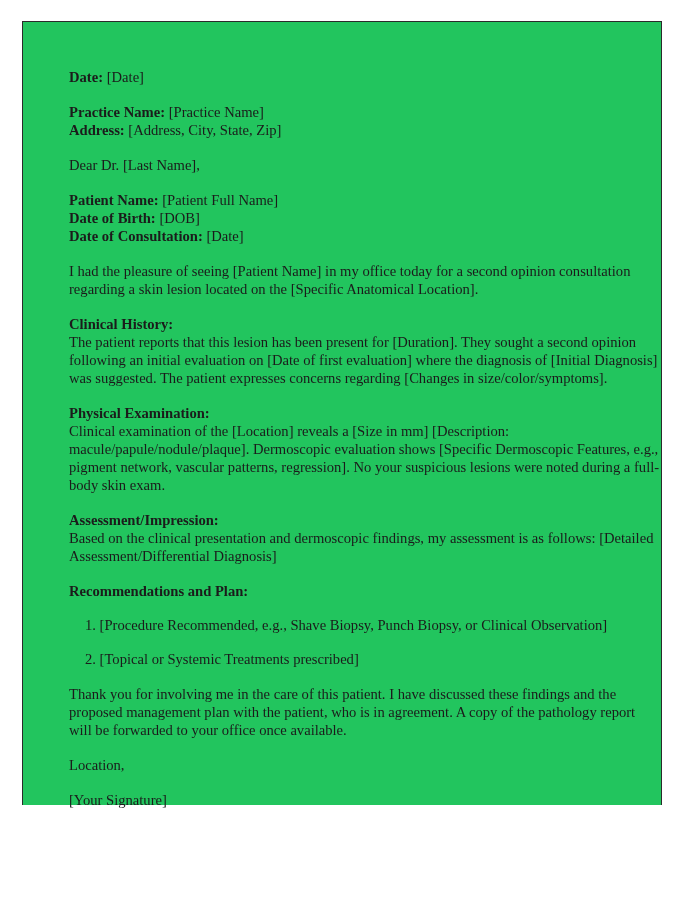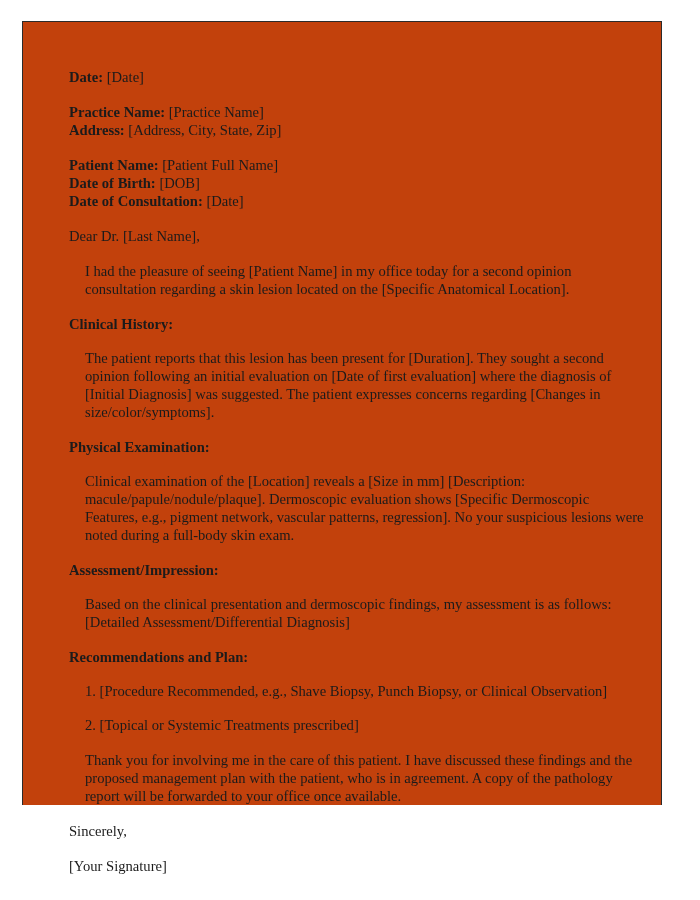--- a/index.html
+++ b/index.html
@@ -20,21 +20,21 @@
     position: absolute;
     left: 22px;
     top: 21px;
     width: 640px;
     height: 784px;
     border-top: 1.6px solid #2b2b2b;
     border-left: 1.6px solid #2b2b2b;
     border-right: 1.6px solid #2b2b2b;
     border-bottom: none;
     box-sizing: border-box;
-    background: #c2410c;
+    background: #22c55e;
   }
 
   .letter-body {
     position: absolute;
     left: 46px;
     top: 46px;
     width: 592px;
     font-size: 14.6px;
     line-height: 18px;
   }
@@ -55,21 +55,21 @@
   .lbl {
     font-weight: bold;
   }
 
   .heading {
     font-weight: bold;
     display: block;
   }
 
   .para {
-    margin: 16px;
+    margin: 0;
     text-align: left;
   }
 
   .list-line {
     margin: 16px;
   }
 </style>
 </head>
 <body>
 
@@ -79,27 +79,27 @@
     <div class="blk">
       <p class="line"><span class="lbl">Date:</span> <span>[Date]</span></p>
     </div>
 
     <div class="blk">
       <p class="line"><span class="lbl">Practice Name:</span> <span>[Practice Name]</span></p>
       <p class="line"><span class="lbl">Address:</span> <span>[Address, City, State, Zip]</span></p>
     </div>
 
     <div class="blk">
+      <p class="line">Dear Dr. [Last Name],</p>
+    </div>
+
+    <div class="blk">
       <p class="line"><span class="lbl">Patient Name:</span> <span>[Patient Full Name]</span></p>
       <p class="line"><span class="lbl">Date of Birth:</span> <span>[DOB]</span></p>
       <p class="line"><span class="lbl">Date of Consultation:</span> <span>[Date]</span></p>
-    </div>
-
-    <div class="blk">
-      <p class="line">Dear Dr. [Last Name],</p>
     </div>
 
     <div class="blk">
       <p class="para">I had the pleasure of seeing [Patient Name] in my office today for a second opinion consultation regarding a skin lesion located on the [Specific Anatomical Location].</p>
     </div>
 
     <div class="blk">
       <span class="heading">Clinical History:</span>
       <p class="para">The patient reports that this lesion has been present for [Duration]. They sought a second opinion following an initial evaluation on [Date of first evaluation] where the diagnosis of [Initial Diagnosis] was suggested. The patient expresses concerns regarding [Changes in size/color/symptoms].</p>
     </div>
@@ -118,21 +118,21 @@
       <span class="heading">Recommendations and Plan:</span>
       <p class="list-line">1. [Procedure Recommended, e.g., Shave Biopsy, Punch Biopsy, or Clinical Observation]</p>
       <p class="list-line">2. [Topical or Systemic Treatments prescribed]</p>
     </div>
 
     <div class="blk">
       <p class="para">Thank you for involving me in the care of this patient. I have discussed these findings and the proposed management plan with the patient, who is in agreement. A copy of the pathology report will be forwarded to your office once available.</p>
     </div>
 
     <div class="blk">
-      <p class="line">Sincerely,</p>
+      <p class="line">Location,</p>
     </div>
 
     <div class="blk tight">
       <p class="line">[Your Signature]</p>
     </div>
 
   </div>
 </div>
 
 </body></html>

